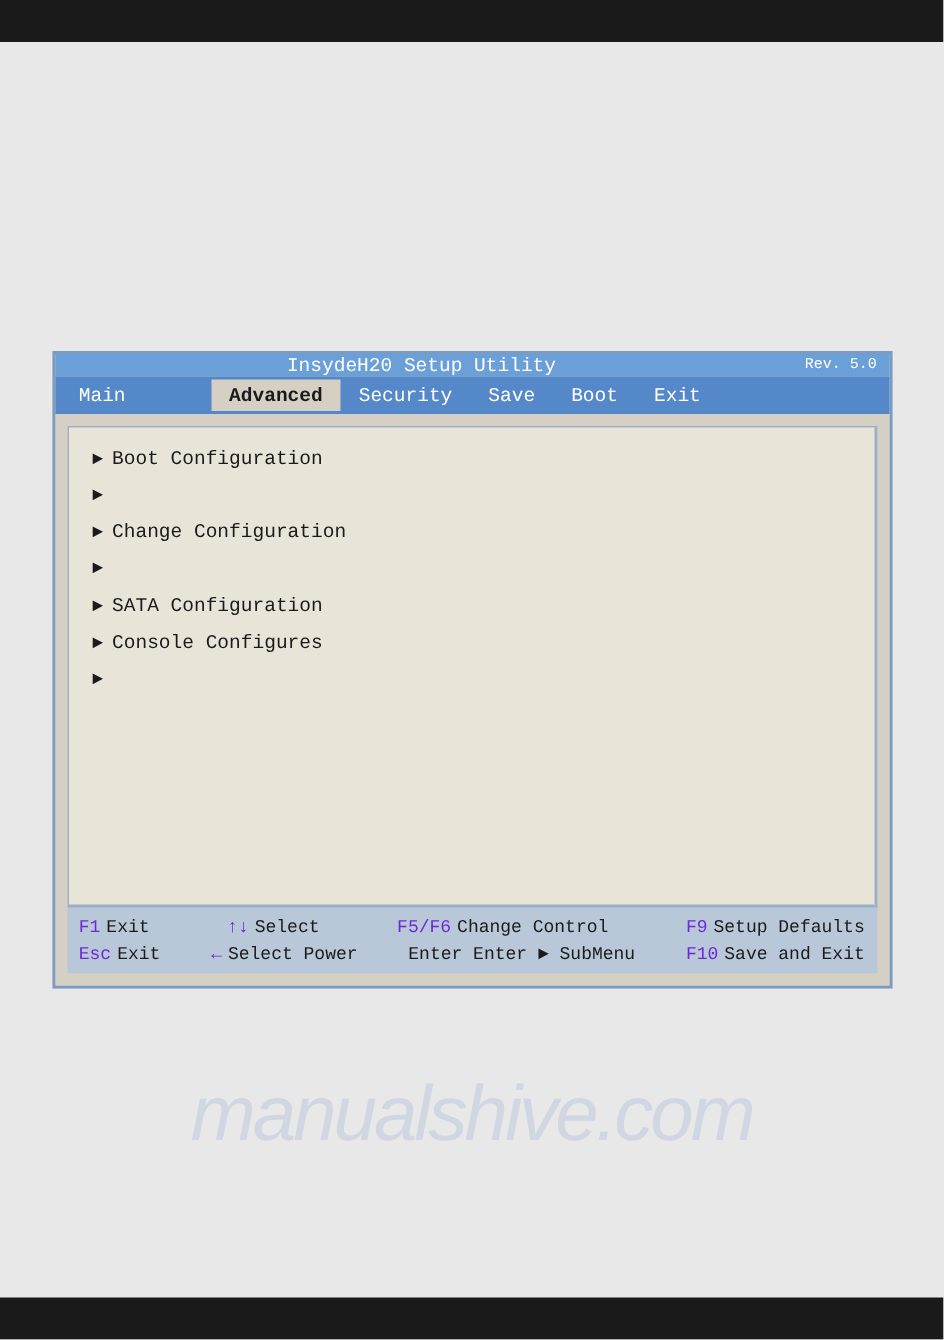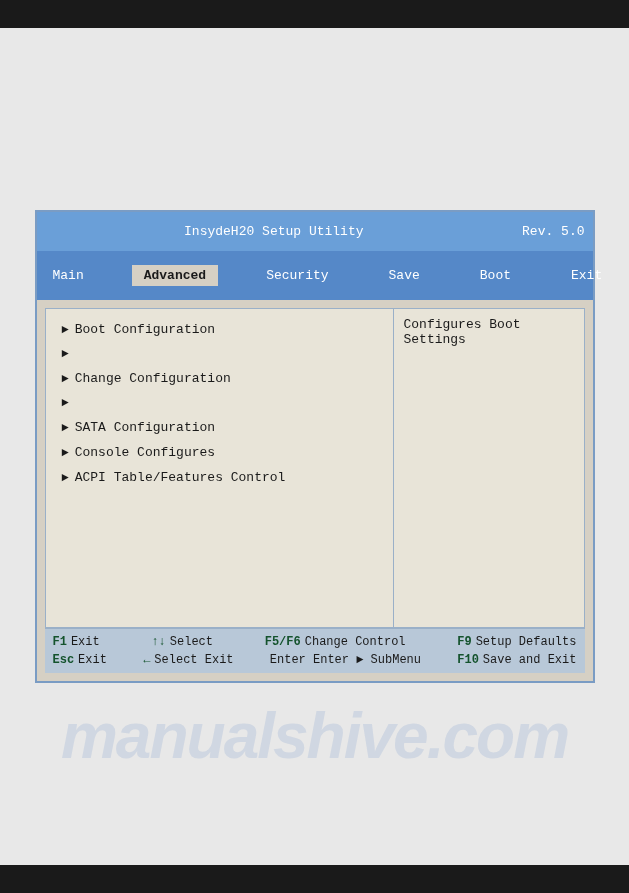--- a/index.html
+++ b/index.html
@@ -32,53 +32,53 @@
     }
     .bios-window {
       width: 560px;
       border: 2px solid #7a9cc4;
       background: #d6d0c4;
     }
     .title-bar {
       background: #6a9fd8;
       color: white;
       text-align: center;
-      padding: 12px 8px;
+      padding: 0 8px;
       font-size: 13px;
       font-weight: normal;
       display: flex;
       justify-content: space-between;
       align-items: center;
       gap: 19px;
     }
     .title-text {
       flex: 1;
       text-align: center;
     }
     .rev-text {
       white-space: nowrap;
-      font-size: 13px;
+      font-size: 10px;
     }
     .menu-bar {
       background: #5588c8;
       display: flex;
-      padding: 14px 4px;
-      gap: 36px;
+      padding: 2px 4px;
     }
     .menu-item {
       color: white;
       padding: 3px 12px;
       font-size: 13px;
       cursor: pointer;
       font-weight: normal;
     }
     .menu-item.active {
       background: #d6d0c4;
       color: #1a1a1a;
       font-weight: bold;
+      margin-left: 45px;
     }
     .content-area {
       display: flex;
       flex-direction: column;
       padding: 8px;
       background: #d6d0c4;
     }
     .main-panel {
       display: flex;
       border: 1px solid #9ab0c8;
@@ -120,33 +120,33 @@
       font-size: 12px;
       color: #1a1a1a;
       padding: 2px 0;
     }
     .footer-item {
       display: flex;
       align-items: center;
       gap: 4px;
     }
     .key-label {
-      font-weight: bold;
-      color: #14532d;
+      font-weight: normal;
+      color: #6d28d9;
     }
     .watermark {
       position: absolute;
       bottom: 120px;
       left: 50%;
       transform: translateX(-50%);
-      font-size: 64px;
+      font-size: 52px;
       color: rgba(100, 140, 200, 0.18);
       font-family: Arial, sans-serif;
       font-style: italic;
-      font-weight: bold;
+      font-weight: normal;
       white-space: nowrap;
       pointer-events: none;
       user-select: none;
       letter-spacing: -2px;
     }
     .right-panel-label {
       font-size: 13px;
       color: #1a1a1a;
       font-weight: normal;
     }
@@ -197,27 +197,23 @@
         <div class="menu-entry">
           <span class="arrow">►</span>
           <span>SATA Configuration</span>
         </div>
         <div class="menu-entry">
           <span class="arrow">►</span>
           <span>Console Configures</span>
         </div>
         <div class="menu-entry">
           <span class="arrow">►</span>
-          <span>ACPI Table/Features Control</span>
         </div>
       </div>
 
-      <div class="right-panel">
-        <span class="right-panel-label">Configures Boot Settings</span>
-      </div>
 
     </div>
 
     <div class="footer">
       <div class="footer-row">
         <div class="footer-item">
           <span class="key-label">F1</span>
           <span>Exit</span>
         </div>
         <div class="footer-item">
@@ -233,21 +229,21 @@
           <span>Setup Defaults</span>
         </div>
       </div>
       <div class="footer-row">
         <div class="footer-item">
           <span class="key-label">Esc</span>
           <span>Exit</span>
         </div>
         <div class="footer-item">
           <span class="key-label">←</span>
-          <span>Select Exit</span>
+          <span>Select Power</span>
         </div>
         <div class="footer-item">
           <span>Enter Enter ► SubMenu</span>
         </div>
         <div class="footer-item">
           <span class="key-label">F10</span>
           <span>Save and Exit</span>
         </div>
       </div>
     </div>

